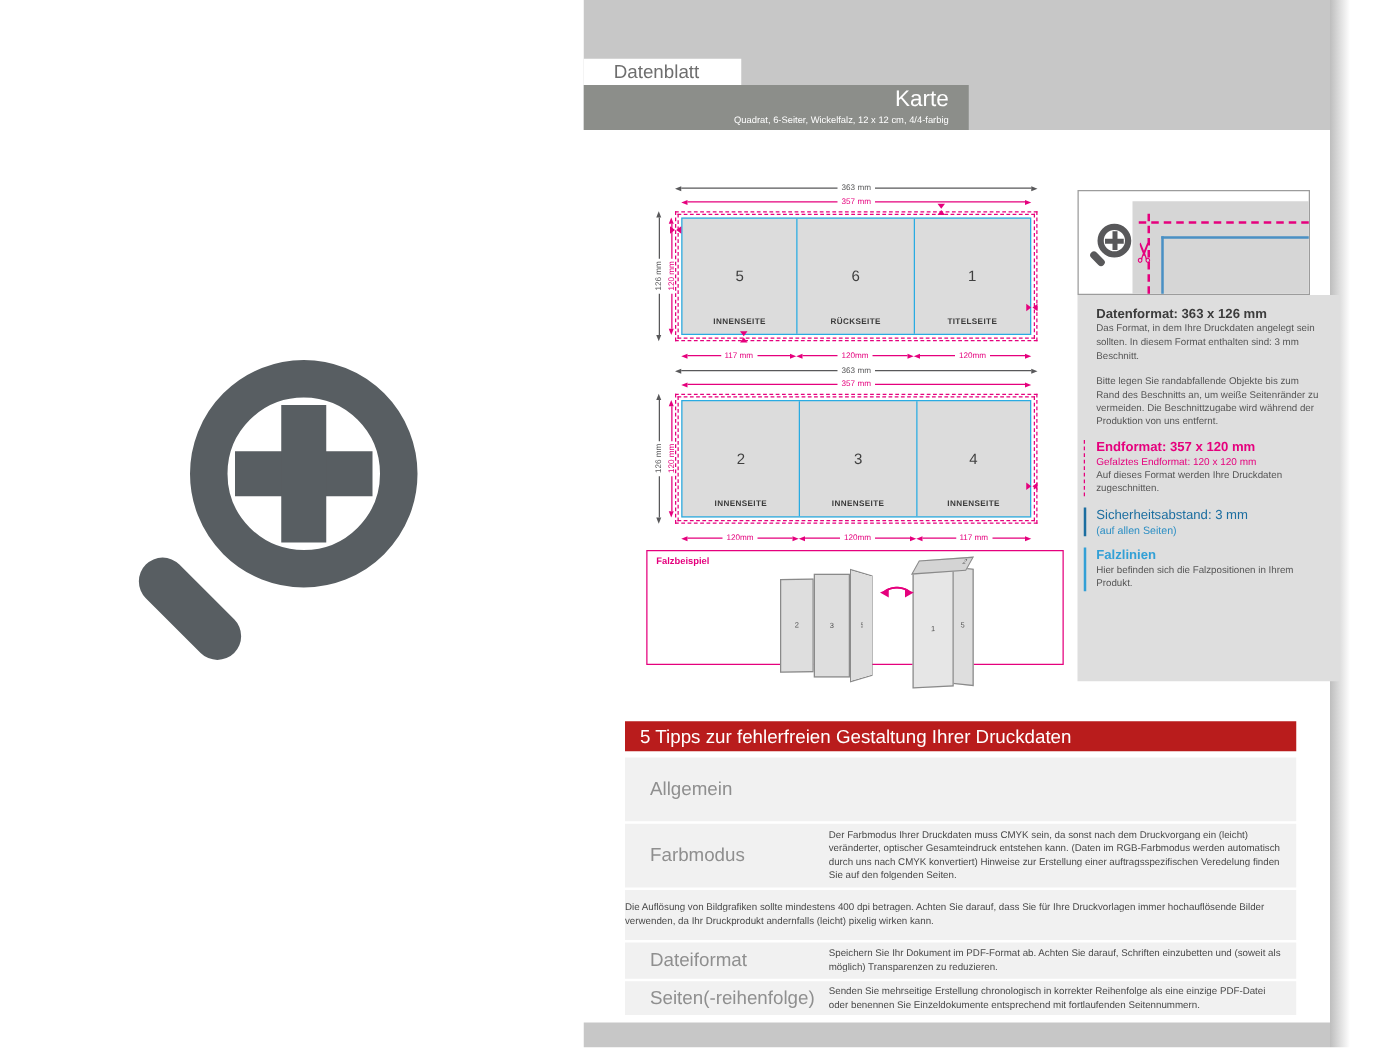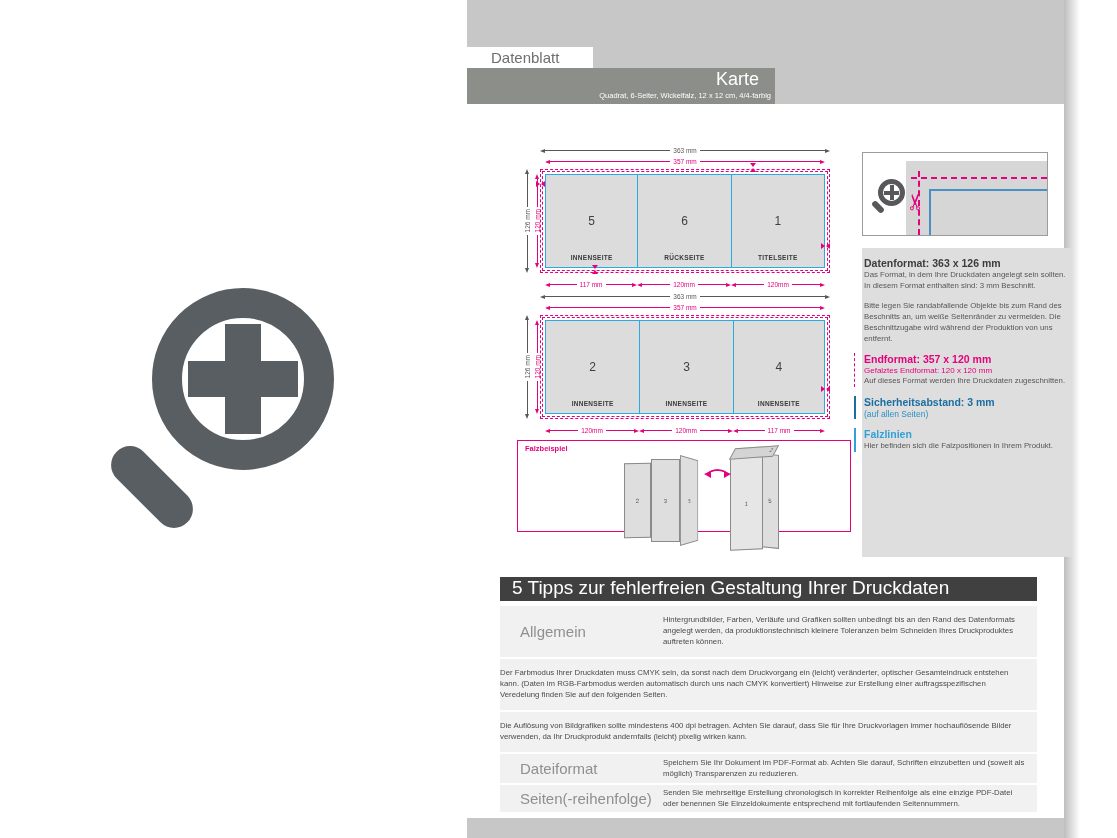--- a/index.html
+++ b/index.html
@@ -9,21 +9,21 @@
   
   .band-top { position:absolute; left:467px; top:0; width:597px; height:104px; background:#c7c7c7; }
   .band-bottom { position:absolute; left:467px; top:818px; width:597px; height:20px; background:#c7c7c7; }
   .shadow-right { position:absolute; left:1064px; top:0; width:16px; height:838px;
      background:linear-gradient(to right, rgba(110,110,110,.45), rgba(110,110,110,0)); }
 
   .tab-datenblatt { position:absolute; left:467px; top:47px; width:126px; height:21px; background:#fff;
      color:#6e6e6e; font-size:15px; display:flex; align-items:center; padding-left:24px; }
   .bar-karte { position:absolute; left:467px; top:68px; width:308px; height:36px; background:#8c8e8a; color:#fff; }
   .bar-karte .t { position:absolute; right:16px; top:1px; font-size:18px; font-weight:400; }
-  .bar-karte .s { position:absolute; right:4px; bottom:4px; font-size:7.5px; }
+  .bar-karte .s { position:absolute; right:16px; bottom:4px; font-size:7.5px; }
 
   
   .dimh { position:absolute; display:flex; align-items:center; height:7px; }
   .dimv { position:absolute; display:flex; flex-direction:column; align-items:center; width:8px; }
   .dark { color:#58585a; } .mag { color:#e5007d; }
   .dimh .ln { flex:1; height:1px; background:currentColor; }
   .dimv .ln { flex:1; width:1px; background:currentColor; }
   .dimh .lbl { font-size:6.5px; line-height:7px; padding:0 3px; white-space:nowrap; }
   .dimv .lbl { writing-mode:vertical-rl; transform:rotate(180deg); font-size:6.5px; padding:2px 0; white-space:nowrap; }
   .ah { width:0; height:0; flex:none; }
@@ -64,36 +64,36 @@
   .sb-blue-v { position:absolute; left:66px; top:36px; height:46px; border-left:2px solid #4a90c4; }
   .sb-blue-h { position:absolute; left:66px; top:36px; width:118px; border-top:2px solid #4a90c4; }
   .sb-scissors { position:absolute; left:44px; top:36px; color:#e5007d; font-size:22px; transform:rotate(-90deg); }
 
   .mini-mag { position:absolute; left:8px; top:26px; width:36px; height:38px; }
   .mini-mag .lens { position:absolute; left:7px; top:0; width:27px; height:27px; border:5px solid #58585a; border-radius:50%; }
   .mini-mag .ph { position:absolute; left:13px; top:11.5px; width:15px; height:4px; background:#58585a; }
   .mini-mag .pv { position:absolute; left:18.5px; top:6px; width:4px; height:15px; background:#58585a; }
   .mini-mag .handle { position:absolute; left:0; top:25px; width:14px; height:6px; border-radius:3px; background:#58585a; transform:rotate(45deg); }
 
-  .sb-text { position:absolute; left:862px; top:248px; width:210px; height:309px; background:#dedede; padding:9px 2px; }
+  .sb-text { position:absolute; left:862px; top:236px; width:210px; height:309px; background:#dedede; padding:9px 15px; }
   .sb-text .sec { margin-bottom:9px; }
   .sb-text .h-dark { font-size:10.5px; font-weight:bold; color:#3c3c3c; margin-bottom:1px; }
   .sb-text .h-mag { font-size:10.5px; font-weight:bold; color:#e5007d; margin-bottom:1px; }
   .sb-text .sub-mag { font-size:8px; color:#e5007d; margin-bottom:1px; }
-  .sb-text .h-blue { font-size:10.5px; font-weight:bold; color:#1c6ea0; margin-bottom:1px; }
+  .sb-text .h-blue { font-size:10.5px; font-weight:normal; color:#1c6ea0; margin-bottom:1px; }
   .sb-text .sub-blue { font-size:8.5px; color:#2d8fc4; margin-bottom:1px; }
   .sb-text .h-lblue { font-size:10.5px; font-weight:bold; color:#33a0d6; margin-bottom:1px; }
   .sb-text .bd { font-size:7.8px; line-height:1.4; color:#565656; }
   .sec.ind-mag { border-left:1px dashed #e5007d; margin-left:-10px; padding-left:9px; }
   .sec.ind-blue { border-left:2px solid #1c6ea0; margin-left:-10px; padding-left:8px; }
   .sec.ind-lblue { border-left:2px solid #33a0d6; margin-left:-10px; padding-left:8px; }
 
   
-  .tips-header { position:absolute; left:500px; top:577px; width:537px; height:24px; background:#404040; color:#fff;
-      font-size:19px; display:flex; align-items:flex-start; padding-left:12px; }
+  .tips-header { position:absolute; left:500px; top:577px; width:537px; height:24px; background:#b91c1c; color:#fff;
+      font-size:15px; display:flex; align-items:center; padding-left:12px; }
   .tip-row { position:absolute; left:500px; width:537px; background:#f1f1f1; display:flex; }
   .tip-label { flex:none; width:163px; display:flex; align-items:center; padding-left:20px; color:#8f8f8f; font-size:15px; }
   .tip-text { flex:1; display:flex; align-items:center; font-size:7.8px; line-height:1.38; color:#4a4a4a; padding:4px 12px 4px 0; }
 
   
   .big-mag { position:absolute; left:100px; top:288px; width:256px; height:262px; }
   .big-mag .lens { position:absolute; left:52px; top:0; width:182px; height:182px; border:30px solid #585e62; border-radius:50%; }
   .big-mag .ph { position:absolute; left:88px; top:73px; width:110px; height:36px; background:#585e62; }
   .big-mag .pv { position:absolute; left:125px; top:36px; width:36px; height:110px; background:#585e62; }
   .big-mag .handle { position:absolute; left:2px; top:180px; width:100px; height:38px; border-radius:19px; background:#585e62; transform:rotate(45deg); }
@@ -345,25 +345,23 @@
       <div class="bd">Hier befinden sich die Falzpositionen in Ihrem Produkt.</div>
     </div>
   </div>
 
   <div class="tips-header">
     <span>5 Tipps zur fehlerfreien Gestaltung Ihrer Druckdaten</span>
   </div>
 
   <div class="tip-row" style="top:606px; height:51px;">
     <div class="tip-label">Allgemein</div>
-    <div class="tip-text">
-        <span>Hintergrundbilder, Farben, Verläufe und Grafiken sollten unbedingt bis an den Rand des Datenformats angelegt werden, da produktionstechnisch kleinere Toleranzen beim Schneiden Ihres Druckproduktes auftreten können.</span>
-      </div>
   </div>
   <div class="tip-row" style="top:659px; height:51px;">
+    <div class="tip-label">Farbmodus</div>
     <div class="tip-text">
         <span>Der Farbmodus Ihrer Druckdaten muss CMYK sein, da sonst nach dem Druckvorgang ein (leicht) veränderter, optischer Gesamteindruck entstehen kann. (Daten im RGB-Farbmodus werden automatisch durch uns nach CMYK konvertiert) Hinweise zur Erstellung einer auftragsspezifischen Veredelung finden Sie auf den folgenden Seiten.</span>
       </div>
   </div>
   <div class="tip-row" style="top:712px; height:40px;">
     <div class="tip-text">
         <span>Die Auflösung von Bildgrafiken sollte mindestens 400 dpi betragen. Achten Sie darauf, dass Sie für Ihre Druckvorlagen immer hochauflösende Bilder verwenden, da Ihr Druckprodukt andernfalls (leicht) pixelig wirken kann.</span>
       </div>
   </div>
   <div class="tip-row" style="top:754px; height:29px;">

